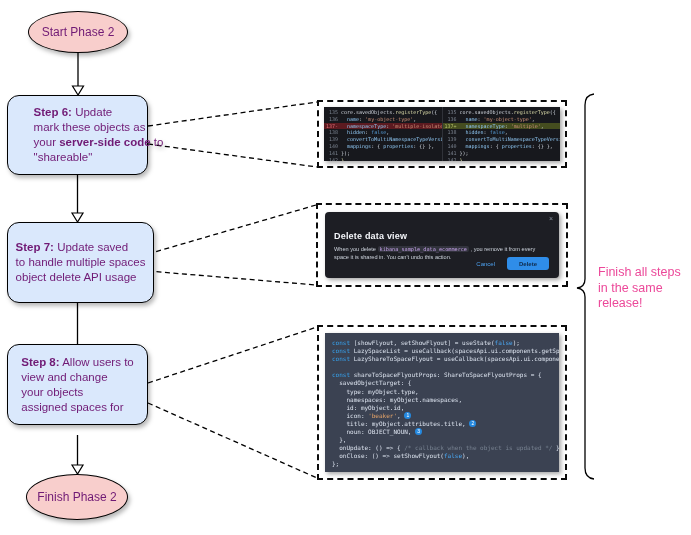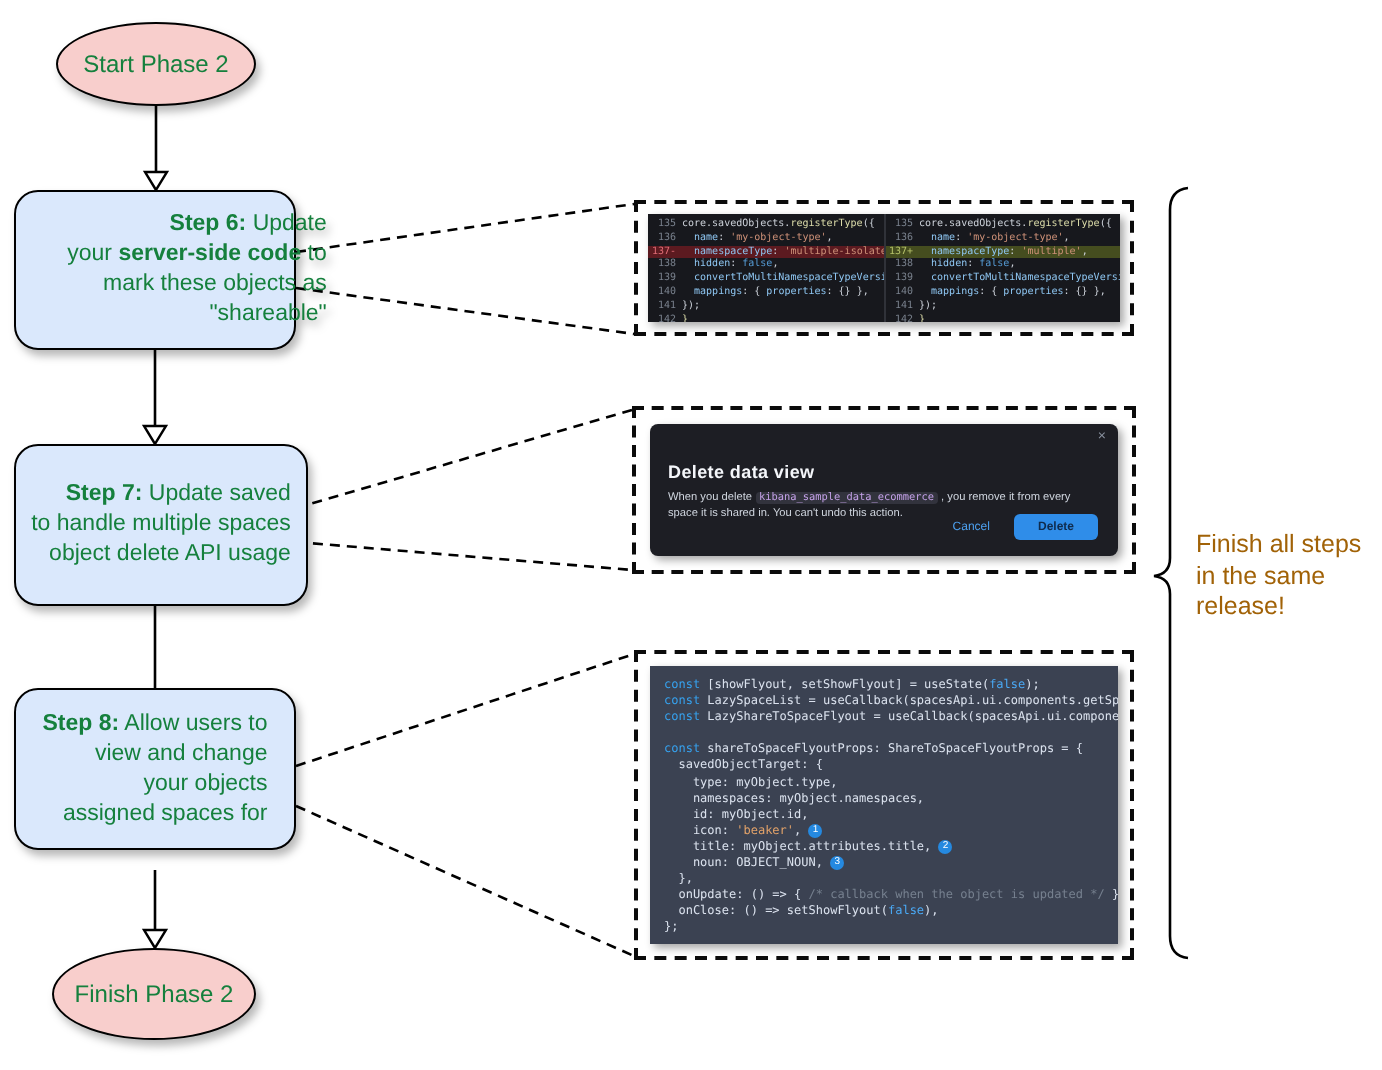--- a/index.html
+++ b/index.html
@@ -1,21 +1,21 @@
 <!DOCTYPE html>
 <html><head>
 <meta charset="utf-8">
 <style>
   html,body{margin:0;padding:0;}
   body{width:691px;height:535px;background:#ffffff;font-family:"Liberation Sans",sans-serif;position:relative;overflow:hidden;}
   .canvas{position:absolute;inset:0;}
   svg.overlay{position:absolute;left:0;top:0;pointer-events:none;}
 
   
-  .node{position:absolute;display:flex;align-items:center;justify-content:center;text-align:right;color:#15803d;filter:drop-shadow(2px 3px 2px rgba(0,0,0,0.28));box-sizing:border-box;}
+  .node{position:absolute;display:flex;align-items:center;justify-content:center;text-align:left;color:#701a75;filter:drop-shadow(2px 3px 2px rgba(0,0,0,0.28));box-sizing:border-box;}
   .ellipse{background:#f8cecc;border:1px solid #000;border-radius:50%;font-size:12px;}
   #start-node{left:28px;top:11px;width:100px;height:42px;}
   #finish-node{left:26px;top:474px;width:102px;height:46px;}
   .box{background:#dae8fc;border:1px solid #000;border-radius:12px;font-size:11.5px;}
   #step6-box{left:7px;top:95px;width:141px;height:80px;padding-left:42px;}
   #step7-box{left:7px;top:222px;width:147px;height:81px;}
   #step8-box{left:7px;top:344px;width:141px;height:81px;}
   .boxtext div{white-space:pre;line-height:15px;}
 
   
@@ -56,21 +56,21 @@
   .tok-key{color:#8fc7f3;}
   .tok-str{color:#ce9178;}
   .tok-str2{color:#e2a269;}
   .tok-bool{color:#569cd6;}
   .tok-bool2{color:#4aa9f5;}
   .tok-fn{color:#dcdcaa;}
   .tok-cmt{color:#76808f;}
   .tok-badge{display:inline-block;width:7px;height:7px;border-radius:50%;background:#2589e0;color:#fff;font-size:5px;line-height:7.4px;text-align:center;vertical-align:1px;font-family:"Liberation Sans",sans-serif;}
 
   
-  .annotation{position:absolute;left:598px;top:265px;width:92px;font-size:12.5px;color:#a16207;}
+  .annotation{position:absolute;left:598px;top:265px;width:92px;font-size:12.5px;color:#ec4899;}
   .annotation div{line-height:15.5px;white-space:pre;}
 </style>
 </head>
 <body>
 
 <div class="canvas">
 
   <svg class="overlay" width="691" height="535" viewBox="0 0 691 535">
     <g stroke="#000" stroke-width="1.3" fill="none">
       <path d="M78,53 V86"></path>
@@ -95,22 +95,22 @@
     <path d="M594,94 Q585,95 585,105 L585,279 Q585,287 577,288 Q585,289 585,297 L585,468 Q585,478 594,479" stroke="#000" stroke-width="1.3" fill="none"></path>
   </svg>
 
   <div class="node ellipse" id="start-node">
     <span>Start Phase 2</span>
   </div>
 
   <div class="node box" id="step6-box">
     <div class="boxtext">
         <div><span style="font-weight: bold;">Step 6:</span><span> Update</span></div>
+        <div><span>mark these objects as</span></div>
         <div><span>your </span><span style="font-weight: bold;">server-side code</span><span> to</span></div>
-        <div><span>mark these objects as</span></div>
         <div><span>"shareable"</span></div>
       </div>
   </div>
 
   <div class="node box" id="step7-box">
     <div class="boxtext">
         <div><span style="font-weight: bold;">Step 7:</span><span> Update saved</span></div>
         <div><span>to handle multiple spaces</span></div>
         <div><span>object delete API usage</span></div>
       </div>

